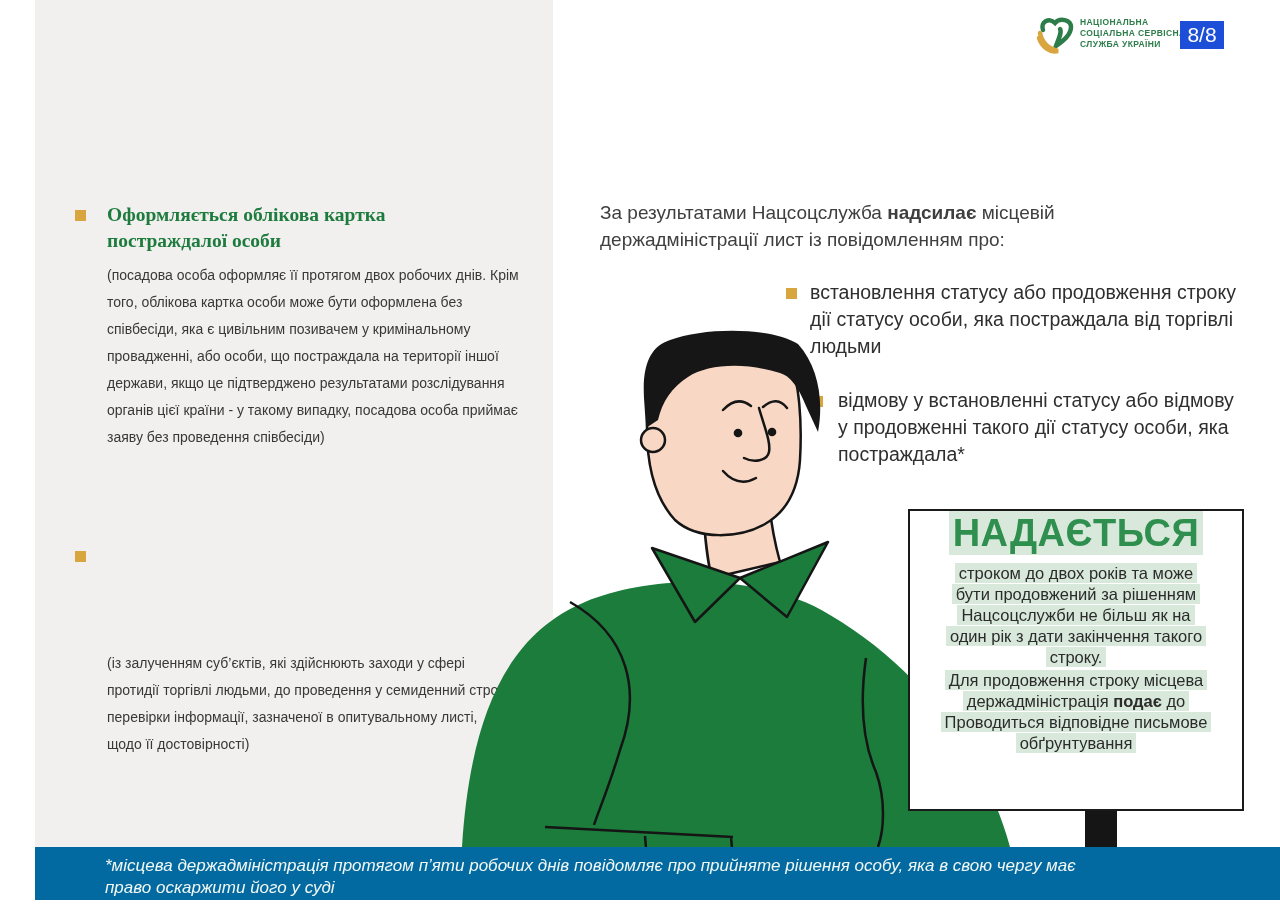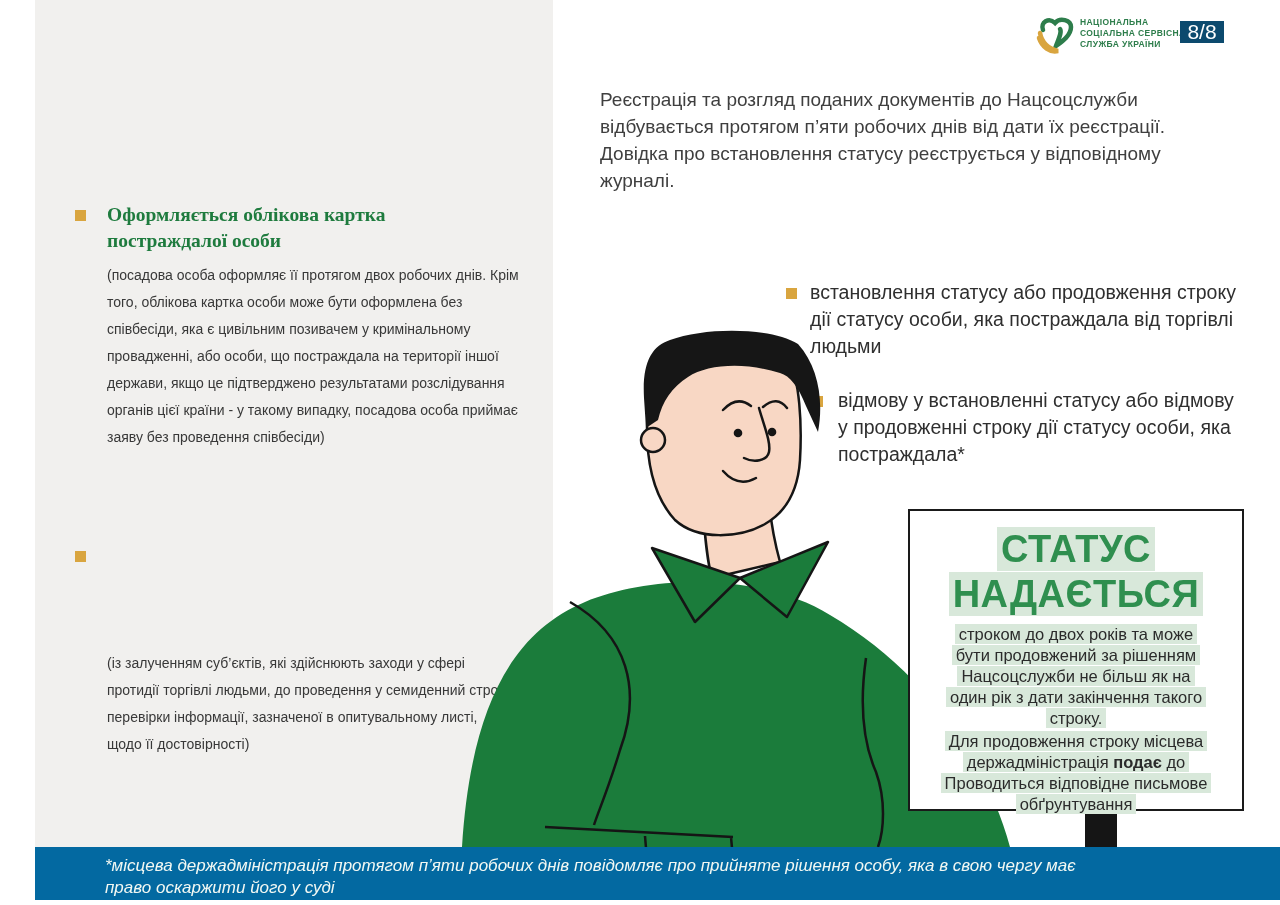--- a/index.html
+++ b/index.html
@@ -10,21 +10,21 @@
   
   .left-panel{left:35px;top:0;width:518px;height:847px;background:#f1f0ee;}
   .footer-bar{left:35px;top:847px;width:1208px;height:53px;background:#0369a1;z-index:6;padding-left:48px;}
   .footer-note{position:absolute;left:70px;top:8px;width:1005px;color:#f2f8f3;
                font-size:17px;line-height:22px;font-style:italic;}
 
   
   .logo-wrap{left:1034px;top:14px;width:150px;height:46px;z-index:7;}
   .logo-text{position:absolute;left:46px;top:3px;font-size:8.5px;line-height:11px;
              font-weight:700;letter-spacing:.4px;color:#2d7d4b;white-space:nowrap;}
-  .page-badge{left:1180px;top:21px;width:44px;height:22px;background:#0c4a6e;color:#ffffff;
+  .page-badge{left:1180px;top:21px;width:44px;height:28px;background:#1d4ed8;color:#ffffff;
               font-size:21px;font-weight:500;display:flex;align-items:center;justify-content:center;z-index:7;}
 
   
   .intro{left:107px;top:58px;width:428px;font-size:21.5px;line-height:29px;font-weight:500;color:#3d3d3d;}
   .bullet-sq{width:11px;height:11px;background:#d9a53f;}
   .h-green{color:#1e7b3e;font-weight:700;font-size:19.5px;line-height:26px;}
   .note-text{font-size:14px;line-height:27px;color:#383838;}
 
   
   .rpara{font-size:19px;line-height:27px;color:#3f3f3f;}
@@ -48,28 +48,30 @@
   <div class="abs left-panel"></div>
 
 
   <div class="abs bullet-sq" style="left:75px;top:210px;"></div>
   <div class="abs h-green" style="left:107px;top:202px;width:400px;font-family:Liberation Serif, serif;">Оформляється облікова картка постраждалої особи</div>
   <div class="abs note-text" style="left:107px;top:262px;width:412px;">(посадова особа оформляє її протягом двох робочих днів. Крім того, облікова картка особи може бути оформлена без співбесіди, яка є цивільним позивачем у кримінальному провадженні, або особи, що постраждала на території іншої держави, якщо це підтверджено результатами розслідування органів цієї країни - у такому випадку, посадова особа приймає заяву без проведення співбесіди)</div>
 
   <div class="abs bullet-sq" style="left:75px;top:551px;"></div>
   <div class="abs note-text" style="left:107px;top:650px;width:405px;">(із залученням суб’єктів, які здійснюють заходи у сфері протидії торгівлі людьми, до проведення у семиденний строк перевірки інформації, зазначеної в опитувальному листі, щодо її достовірності)</div>
 
-  <div class="abs rpara" style="left:600px;top:86px;width:618px;">Реєстрація та розгляд поданих документів до Нацсоцслужби відбувається протягом п’яти робочих днів від дати їх реєстрації. Довідка про встановлення статусу реєструється у відповідному журналі.</div>
 
+  <div class="abs rpara" style="left:600px;top:199px;width:618px;">
+    <span>За результатами Нацсоцслужба </span><b>надсилає</b><span> місцевій держадміністрації лист із повідомленням про:</span>
+  </div>
 
   <div class="abs bullet-sq" style="left:786px;top:288px;"></div>
   <div class="abs rbullet" style="left:810px;top:279px;width:432px;">встановлення статусу або продовження строку дії статусу особи, яка постраждала від торгівлі людьми</div>
 
   <div class="abs bullet-sq" style="left:812px;top:396px;"></div>
-  <div class="abs rbullet" style="left:838px;top:387px;width:398px;">відмову у встановленні статусу або відмову у продовженні строку дії статусу особи, яка постраждала*</div>
+  <div class="abs rbullet" style="left:838px;top:387px;width:398px;">відмову у встановленні статусу або відмову у продовженні такого дії статусу особи, яка постраждала*</div>
 
   <svg class="abs man-svg" viewBox="0 0 710 527" xmlns="http://www.w3.org/2000/svg">
 
     <path d="M22 527 C30 400 65 315 145 282 C210 255 320 252 390 295 C480 348 545 435 570 527 Z" fill="#1b7c3b"></path>
 
     <path d="M262 182 C265 215 267 242 272 258 L340 242 C334 220 330 198 329 176 C308 192 284 192 262 182 Z" fill="#f8d7c4" stroke="#151515" stroke-width="2.5"></path>
 
     <path d="M212 228 L300 258 L255 302 Z" fill="#1b7c3b" stroke="#151515" stroke-width="2.5" stroke-linejoin="round"></path>
     <path d="M388 222 L300 258 L347 297 Z" fill="#1b7c3b" stroke="#151515" stroke-width="2.5" stroke-linejoin="round"></path>
 
@@ -89,23 +91,20 @@
 
     <path d="M283 151 Q298 168 316 158" fill="none" stroke="#151515" stroke-width="2.5" stroke-linecap="round"></path>
 
     <path d="M130 282 C188 315 202 370 180 430 C168 470 158 492 154 505" fill="none" stroke="#151515" stroke-width="2.5"></path>
     <path d="M105 507 L293 517 M205 516 L206 528 M291 517 L292 528" fill="none" stroke="#151515" stroke-width="2.5"></path>
     <path d="M426 338 C420 380 422 420 436 452 C446 480 444 510 438 527" fill="none" stroke="#151515" stroke-width="2.5"></path>
   </svg>
 
   <div class="abs sign-post"></div>
   <div class="abs status-box">
-    <div class="status-title" style="margin-top:16px;">
-      <span class="hl">СТАТУС</span>
-    </div>
     <div class="status-title">
       <span class="hl">НАДАЄТЬСЯ</span>
     </div>
     <div class="status-body" style="margin:7px auto 0;width:272px;">
       <span class="hl">строком до двох років та може бути продовжений за рішенням Нацсоцслужби не більш як на один рік з дати закінчення такого строку.</span>
     </div>
     <div class="status-body" style="margin:2px auto 0;width:278px;">
       <span class="hl"><span>Для продовження строку місцева держадміністрація </span><b>подає</b><span> до Проводиться відповідне письмове обґрунтування</span></span>
     </div>
   </div>

